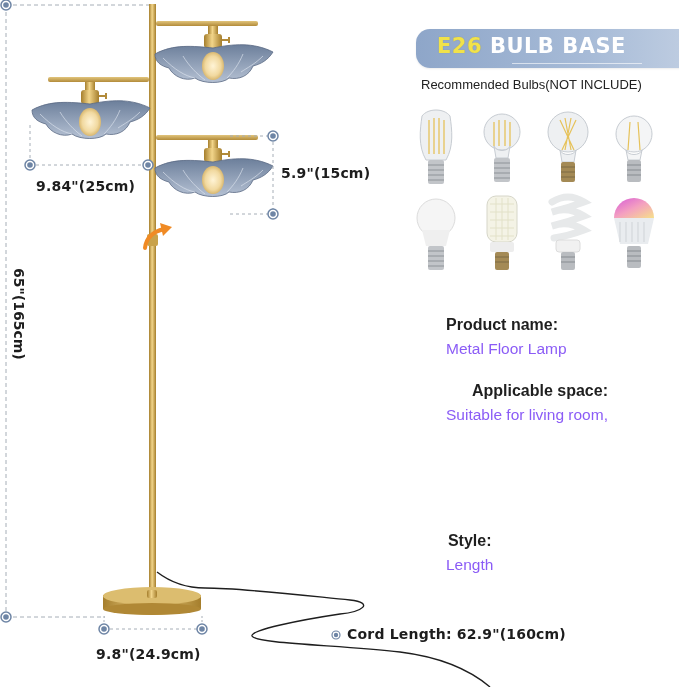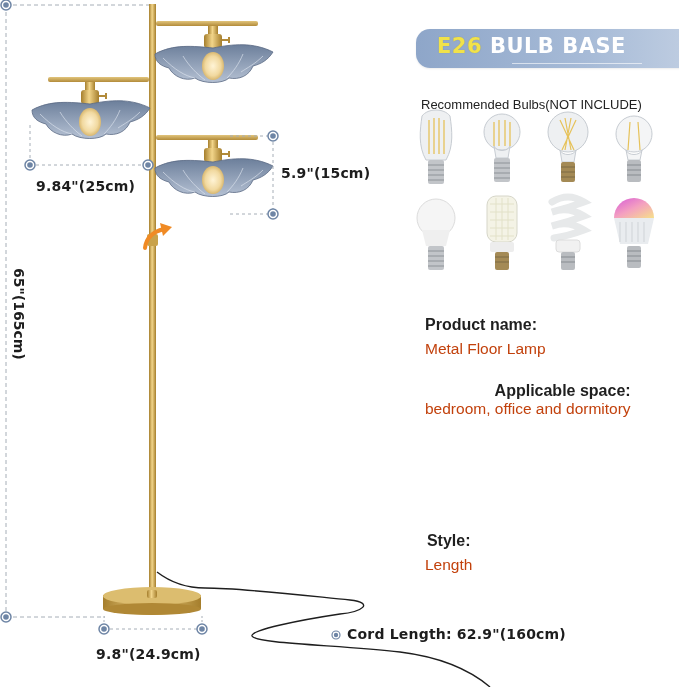--- a/index.html
+++ b/index.html
@@ -54,44 +54,43 @@
       width: 130px; height: 1px;
       background: rgba(255,255,255,0.6);
     }
 
     .subheading {
       position: absolute;
       left: 421px; top: 77px;
       font-size: 13px;
       color: #222;
       white-space: nowrap;
-      margin-top: 20px;
     }
 
     .bulbs {
       position: absolute;
       left: 408px; top: 104px;
       width: 264px; height: 172px;
     }
 
     .spec {
       position: absolute;
-      left: 425px;
+      left: 446px;
       white-space: nowrap;
     }
     .spec-title {
       font-size: 16px;
       font-weight: bold;
       color: #1f1f1f;
       line-height: 19px;
     }
     .spec-value {
       margin-top: 6px;
       font-size: 15.5px;
-      color: #c2410c;
+      color: #8b5cf6;
       line-height: 18px;
     }
   </style>
 </head>
 <body>
 
 <div class="canvas">
 
   <svg class="art" viewBox="0 0 679 687">
     <defs>
@@ -263,21 +262,21 @@
 
   <div class="bulbs"></div>
 
   <div class="spec" style="top:315px;">
     <div class="spec-title">Product name:</div>
     <div class="spec-value">Metal Floor Lamp</div>
   </div>
 
   <div class="spec" style="top:381px;text-align:right;">
     <div class="spec-title">Applicable space:</div>
-    <div class="spec-value" style="margin-top:0;">bedroom, office and dormitory</div>
+    <div class="spec-value">Suitable for living room,</div>
   </div>
 
 
   <div class="spec" style="top:531px;text-align:center;">
     <div class="spec-title">Style:</div>
     <div class="spec-value">Length</div>
   </div>
 
 </div>
 

